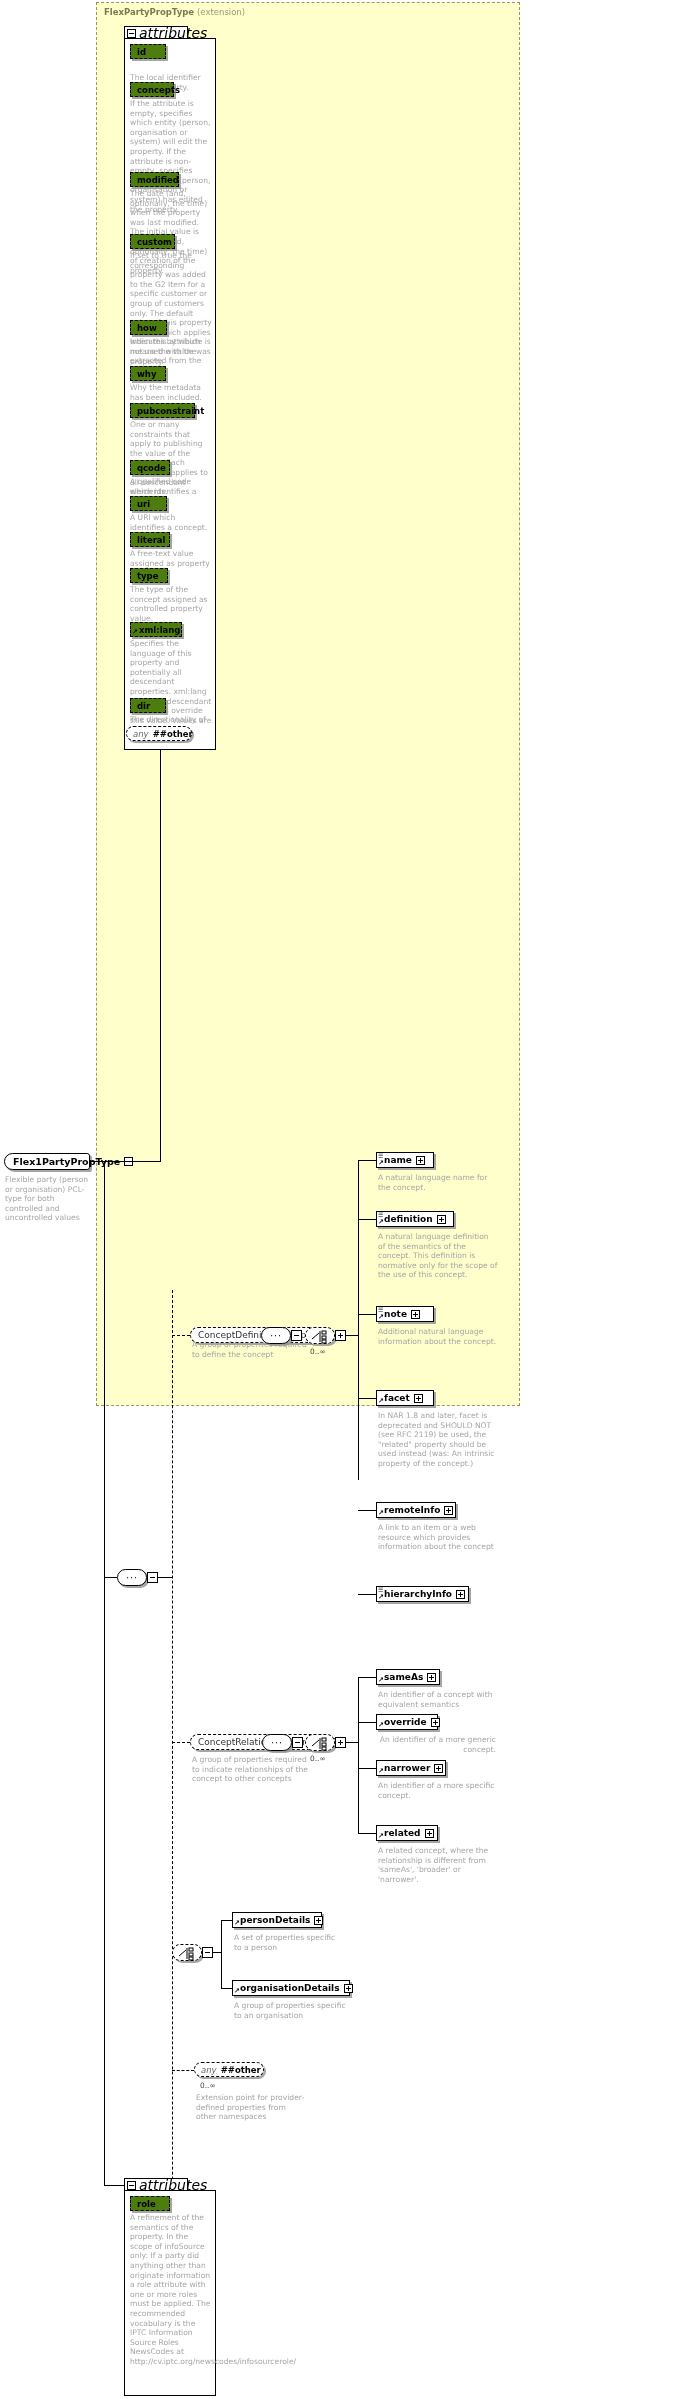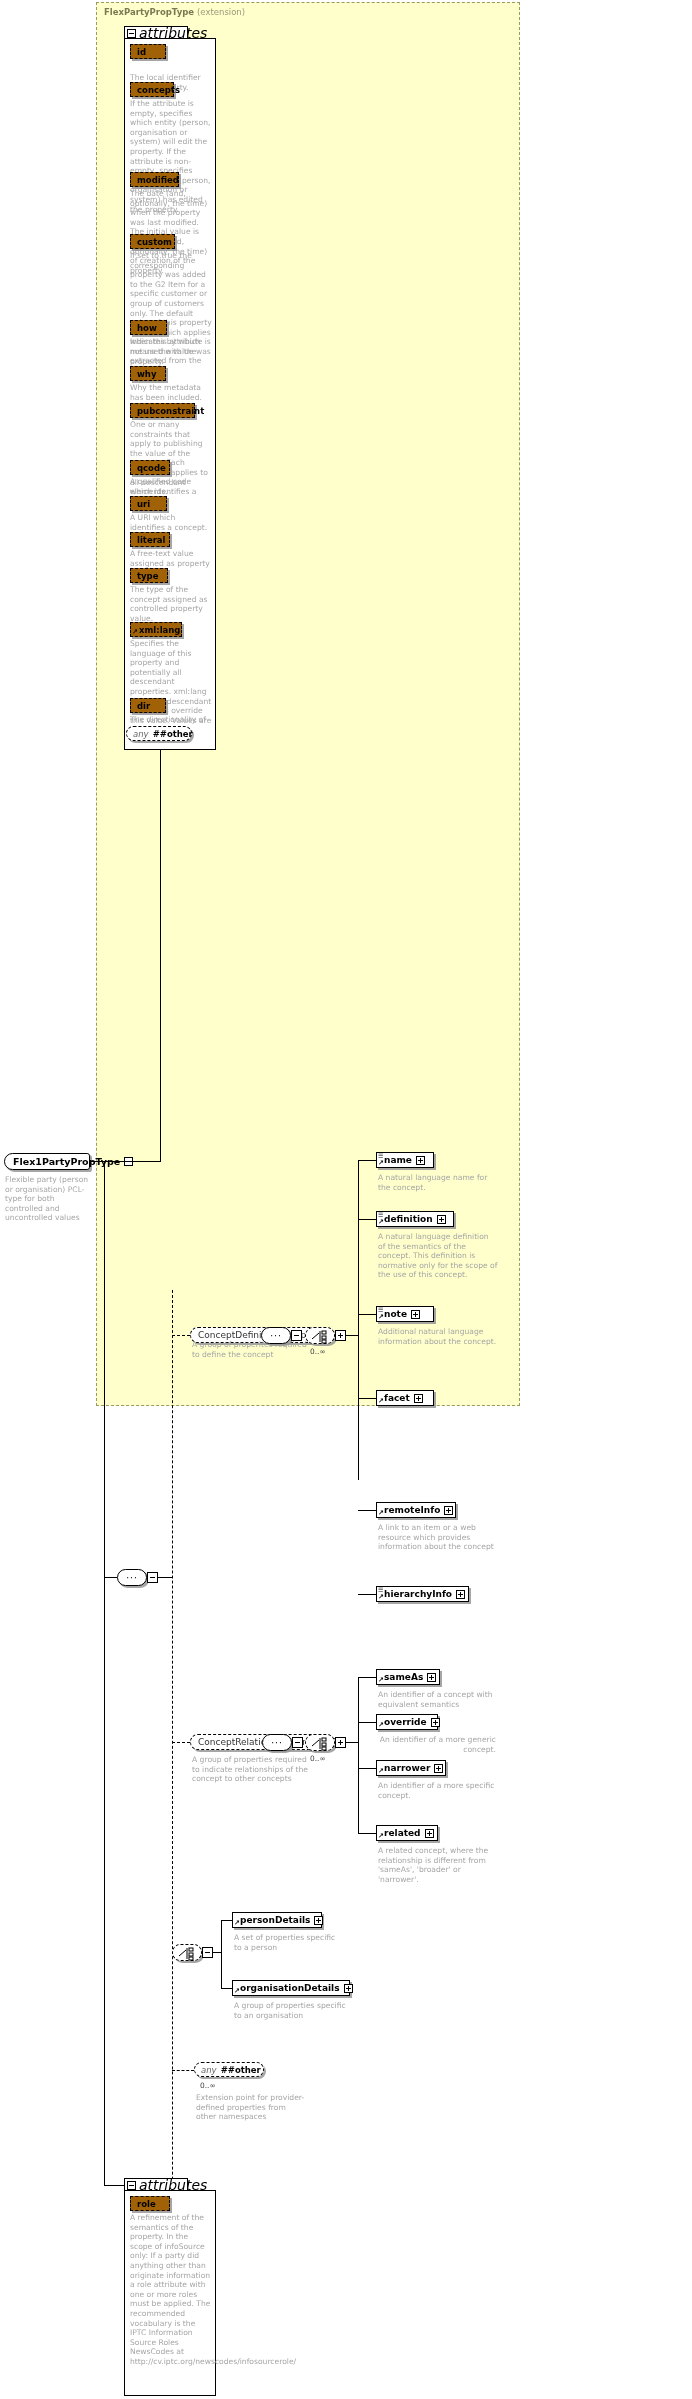--- a/index.html
+++ b/index.html
@@ -88,21 +88,21 @@
     position: absolute;
     top: 1px; bottom: 1px; left: 3px;
     width: 1px; background: #000;
   }
 
   
   .attr-node {
     position: absolute;
     height: 15px;
     border: 1px dashed #000;
-    background: #a16207;
+    background: #4d7c0f;
     display: flex;
     align-items: center;
     padding: 0 6px;
     font-size: 8.5px;
     font-weight: bold;
     color: #000;
     white-space: nowrap;
     box-shadow: 2px 2px 0 rgba(150,150,150,0.85);
     text-align: center;
   }
@@ -423,20 +423,21 @@
     <span class="plus-sq"></span>
   </div>
   <div class="desc" style="left:378px; top:1327px; width:120px;">Additional natural language information about the concept.</div>
 
   <div class="ln-h" style="left:358px; top:1398px; width:18px;"></div>
   <div class="elem-node" style="left:376px; top:1390px; width:58px;">
     <span class="arrow-mark">↗</span>
     <span class="lbl">facet</span>
     <span class="plus-sq"></span>
   </div>
+  <div class="desc" style="left:378px; top:1411px; width:120px;">In NAR 1.8 and later, facet is deprecated and SHOULD NOT (see RFC 2119) be used, the "related" property should be used instead (was: An intrinsic property of the concept.)</div>
 
   <div class="ln-h" style="left:358px; top:1510px; width:18px;"></div>
   <div class="elem-node" style="left:376px; top:1502px; width:80px;">
     <span class="arrow-mark">↗</span>
     <span class="lbl">remoteInfo</span>
     <span class="plus-sq"></span>
   </div>
   <div class="desc" style="left:378px; top:1523px; width:118px;">A link to an item or a web resource which provides information about the concept</div>
 
   <div class="ln-h" style="left:358px; top:1594px; width:18px;"></div>

